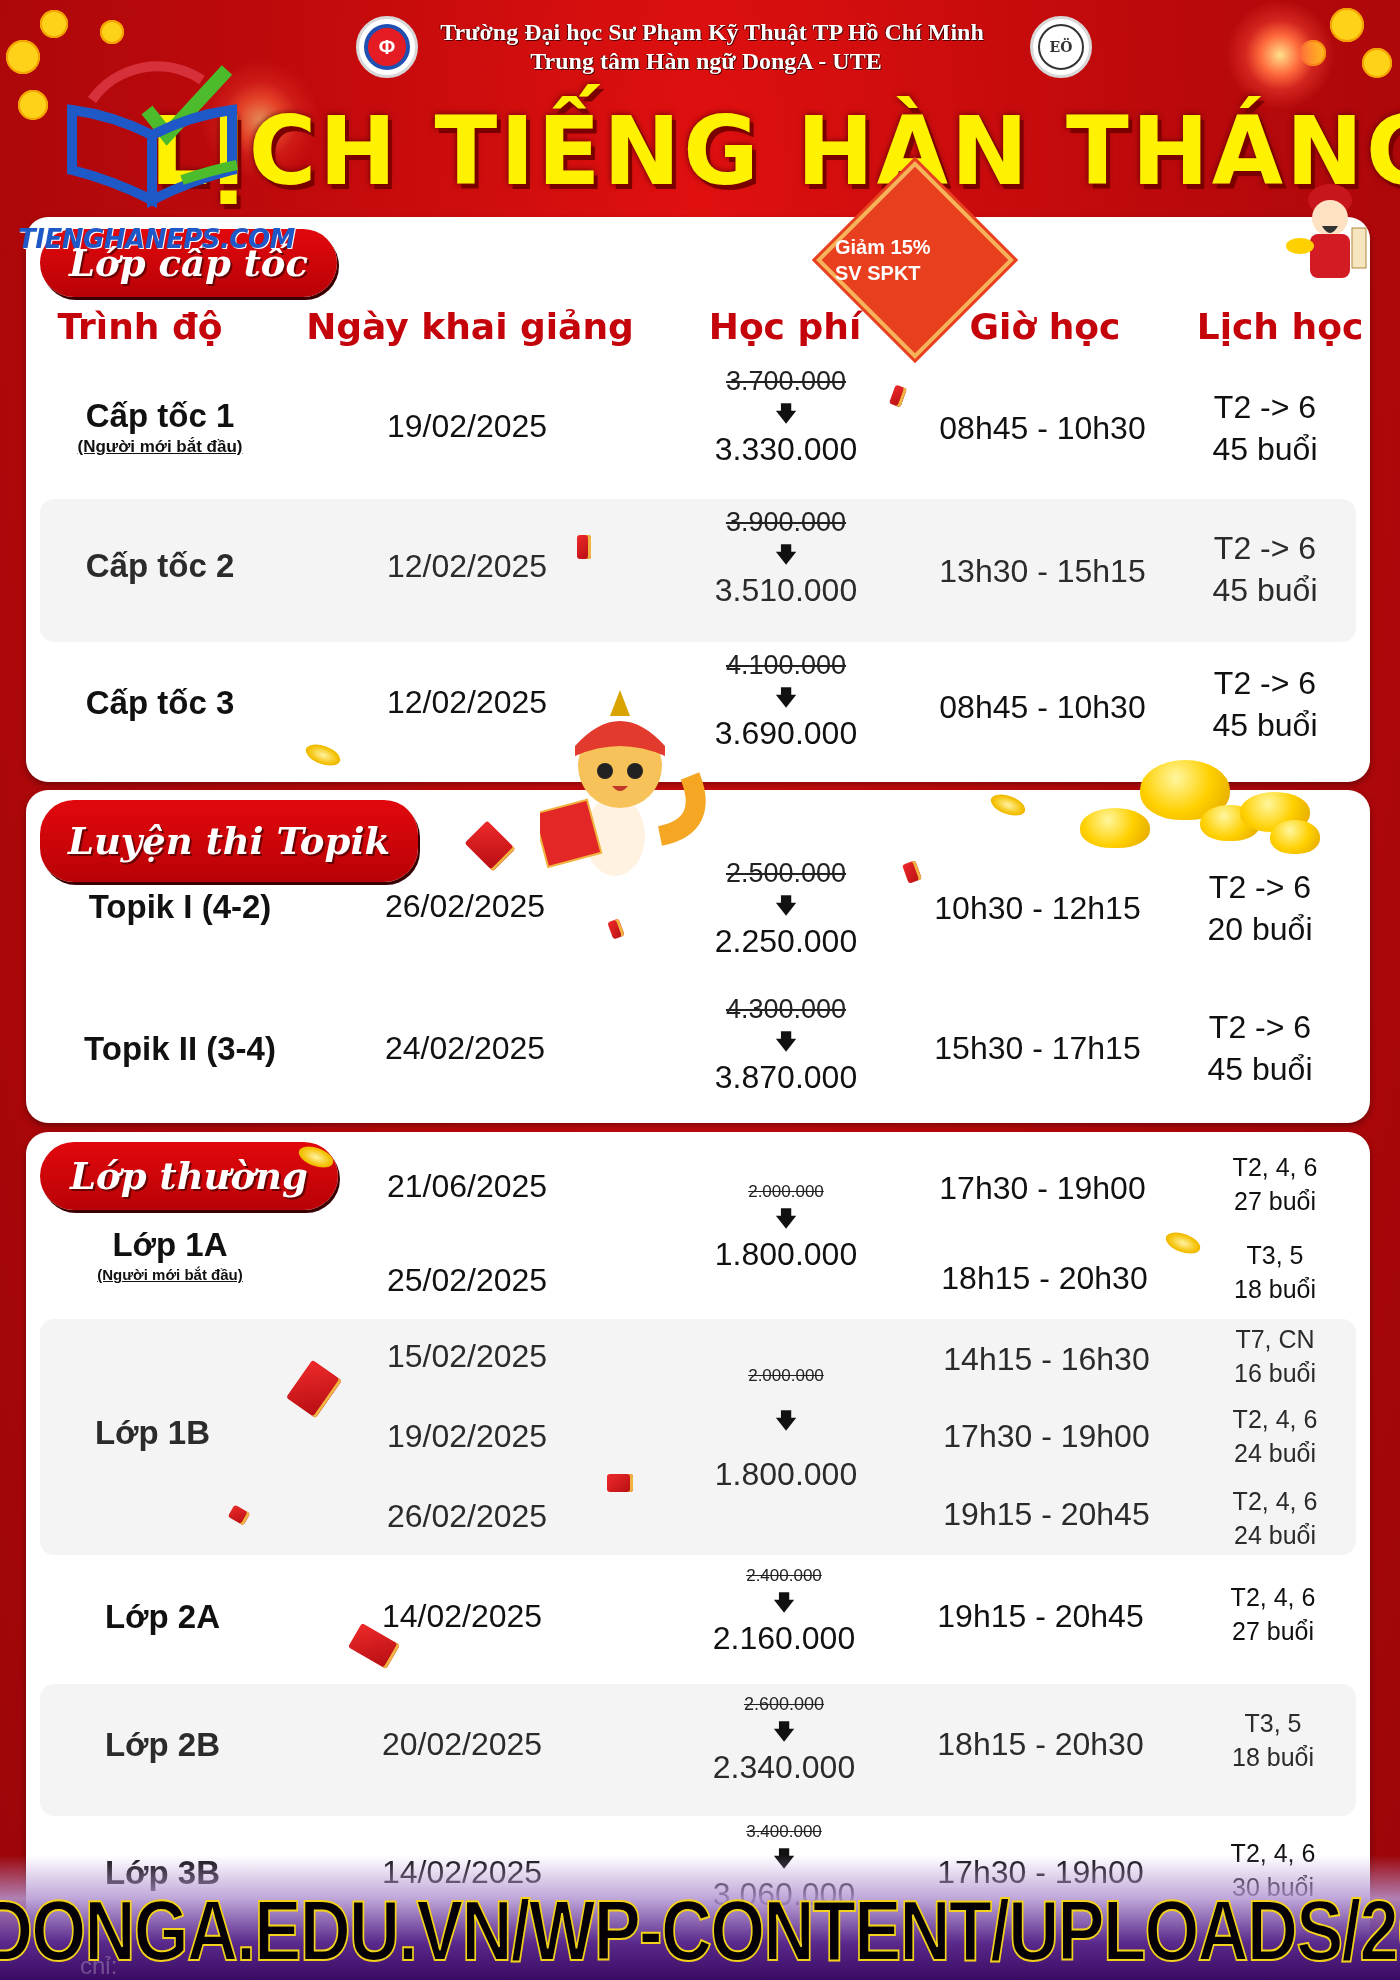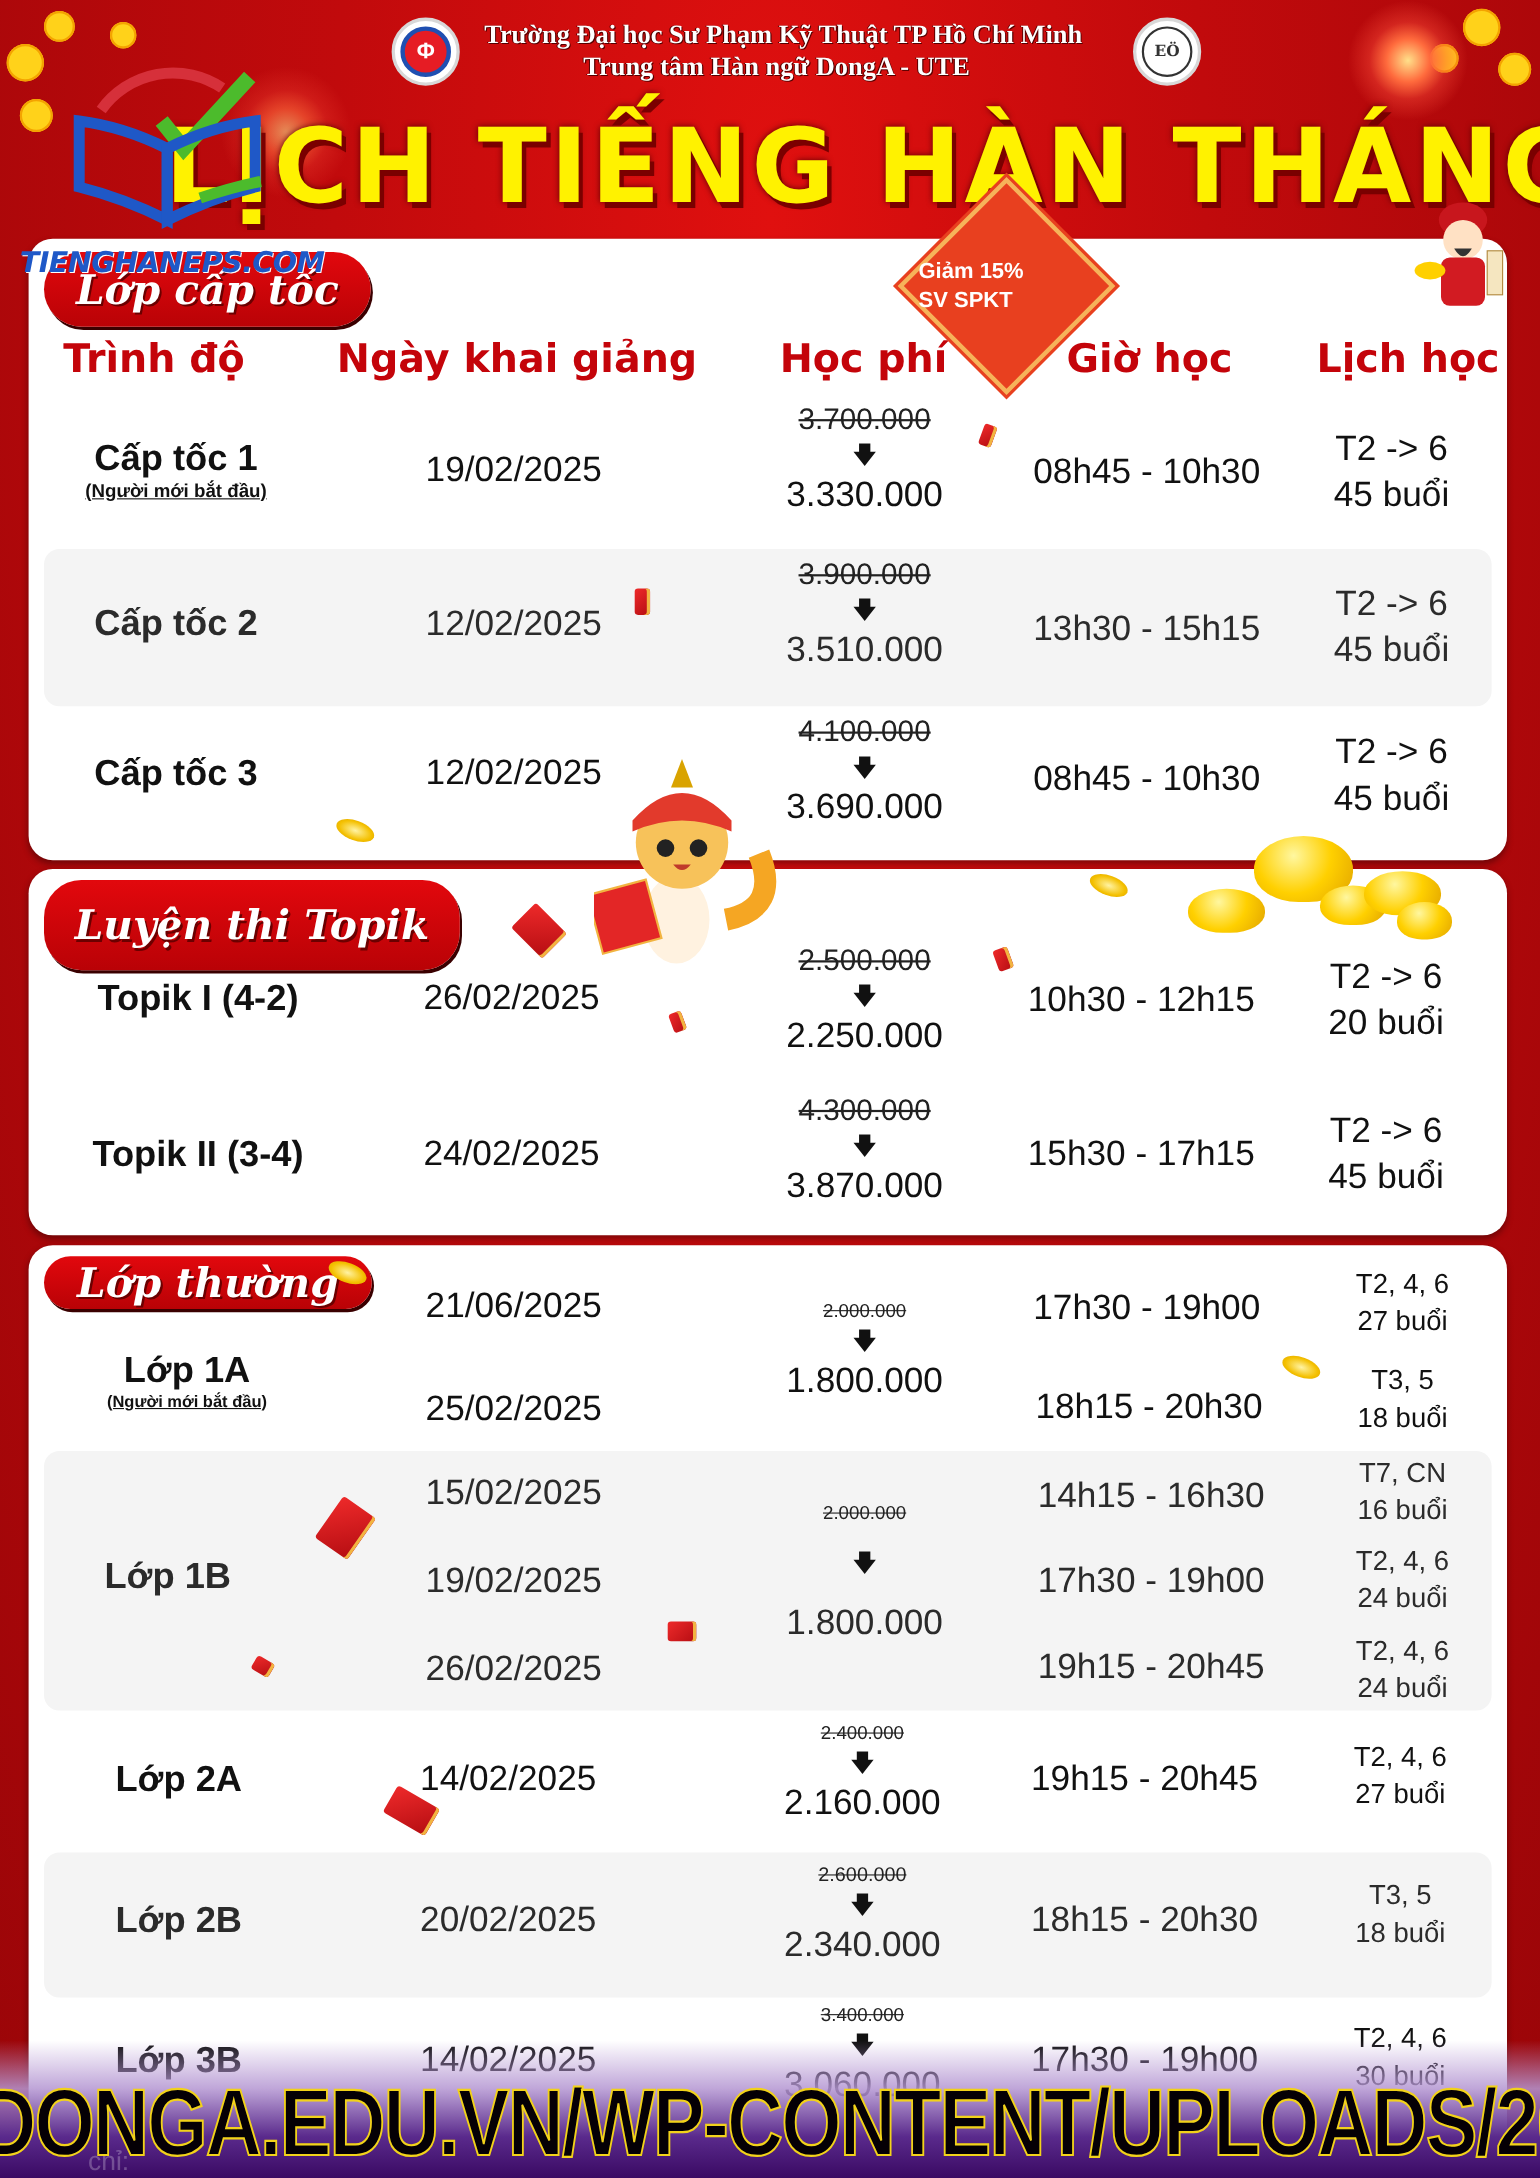--- a/index.html
+++ b/index.html
@@ -59,21 +59,21 @@
 
   .pill {
     position: absolute; background: linear-gradient(#e2080d, #b90206);
     border-radius: 34px; color: #fff; font-family: "DejaVu Serif", serif;
     font-style: italic; font-weight: bold; font-size: 37px;
     display: flex; align-items: center; justify-content: center;
     box-shadow: 2px 3px 0 #3a0000; text-shadow: 2px 2px 0 #6b0000; z-index: 5; text-align: right;
   }
   .pill.p1 { left: 40px; top: 229px; width: 297px; height: 68px; }
   .pill.p2 { left: 40px; top: 800px; width: 378px; height: 82px; }
-  .pill.p3 { left: 40px; top: 1142px; width: 298px; height: 48px; }
+  .pill.p3 { left: 40px; top: 1142px; width: 298px; height: 68px; }
 
   .col-head {
     position: absolute; top: 306px; color: #c4040a; font-weight: bold;
     font-family: "DejaVu Sans", sans-serif; font-size: 36px; text-align: center;
   }
 
   .promo {
     position: absolute; left: 845px; top: 190px; width: 140px; height: 140px;
     transform: rotate(45deg); background: #e8401f;
     border: 4px solid #f6b35a; box-shadow: 0 0 0 3px #e8401f; z-index: 4;

